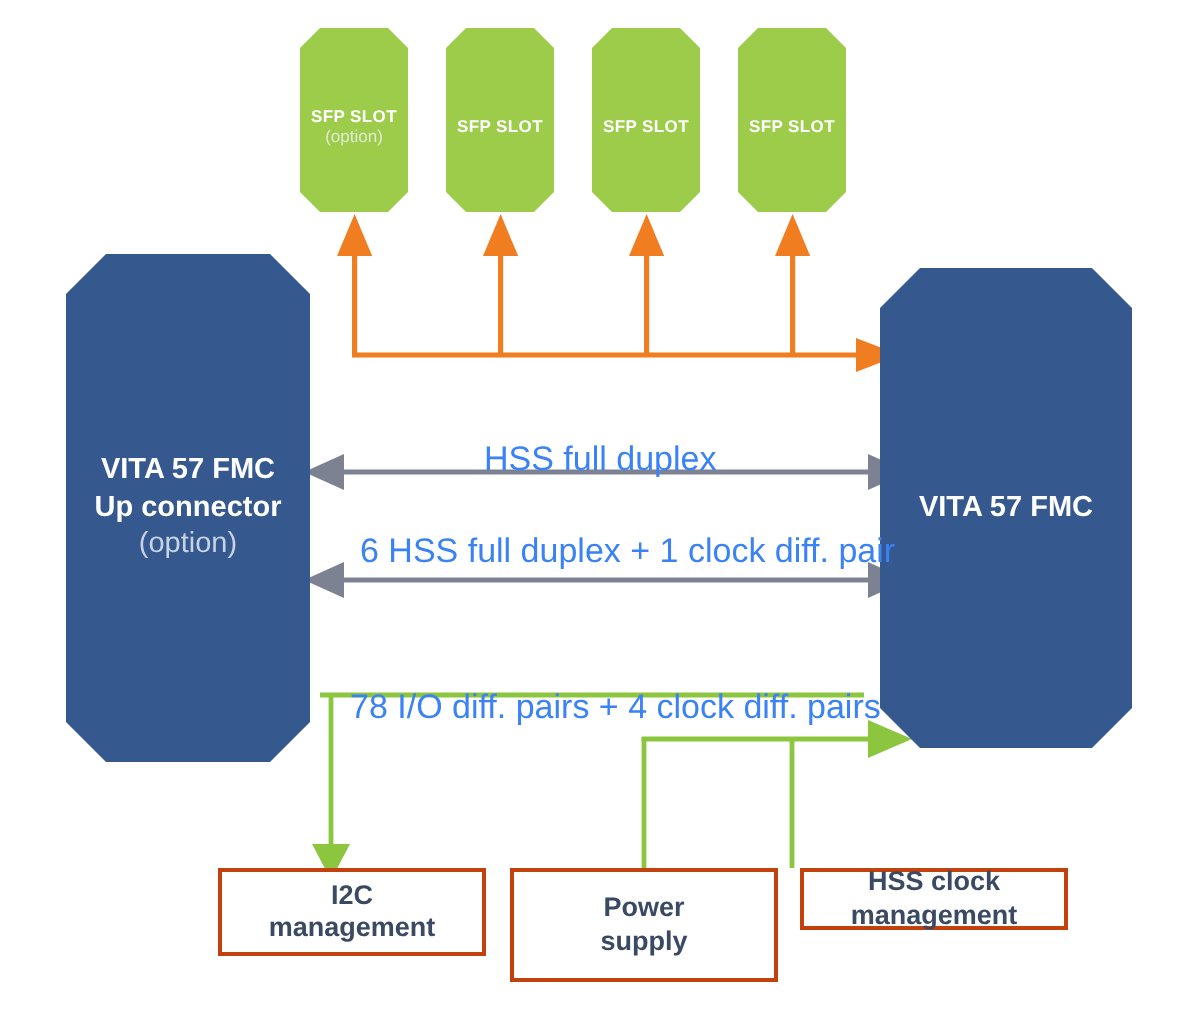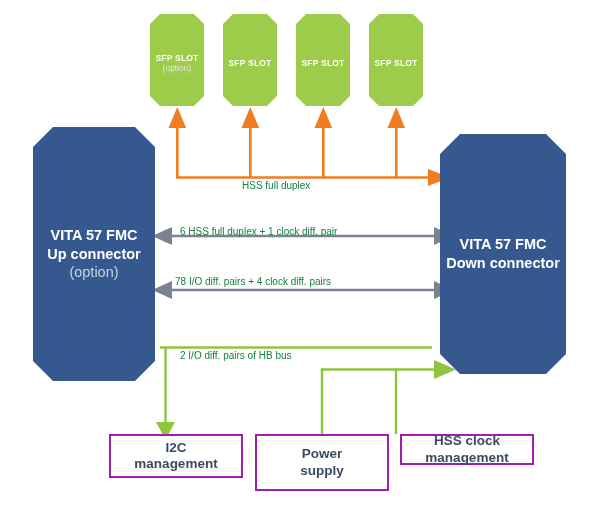--- a/index.html
+++ b/index.html
@@ -84,41 +84,42 @@
   .fmc .l3 {
     color: #c7d3e4;
     font-size: 14.5px;
     font-weight: normal;
   }
 
   
   .gbox {
     position: absolute;
     background: #ffffff;
-    border: 2px solid #a21caf;
+    border: 2px solid #c2410c;
     display: flex;
     flex-direction: column;
     align-items: center;
     justify-content: center;
     text-align: center;
     line-height: 1.2;
     box-sizing: border-box;
   }
   .gbox span {
     color: #3b4a63;
     font-size: 13.5px;
     font-weight: bold;
   }
 
   
   .blabel {
     position: absolute;
-    color: #15803d;
-    font-size: 10px;
+    color: #3b82f6;
+    font-size: 17px;
     white-space: nowrap;
+    margin-top: 40px;
   }
 </style>
 </head>
 <body>
 
 <div id="diagram">
 
   <svg class="layer" viewBox="0 0 600 509" xmlns="http://www.w3.org/2000/svg">
 
     <g>
@@ -187,30 +188,28 @@
   </div>
 
   <div class="fmc up">
     <span class="l1">VITA 57 FMC</span>
     <span class="l2">Up connector</span>
     <span class="l3">(option)</span>
   </div>
 
   <div class="fmc down">
     <span class="l1">VITA 57 FMC</span>
-    <span class="l2">Down connector</span>
   </div>
 
   <div class="blabel" style="left:242px; top:180px;">HSS full duplex</div>
 
   <div class="blabel" style="left:180px; top:226px;">6 HSS full duplex + 1 clock diff. pair</div>
 
-  <div class="blabel" style="left:175px; top:276px;text-align:right;">78 I/O diff. pairs + 4 clock diff. pairs</div>
-
-  <div class="blabel" style="left:180px; top:350px;">2 I/O diff. pairs of HB bus</div>
+  <div class="blabel" style="left:175px; top:304px;text-align:right;">78 I/O diff. pairs + 4 clock diff. pairs</div>
+
 
   <div class="gbox" style="left:109px; top:434px; width:134px; height:44px;">
     <span>I2C</span>
     <span>management</span>
   </div>
 
   <div class="gbox" style="left:255px; top:434px; width:134px; height:57px;">
     <span>Power</span>
     <span>supply</span>
   </div>

